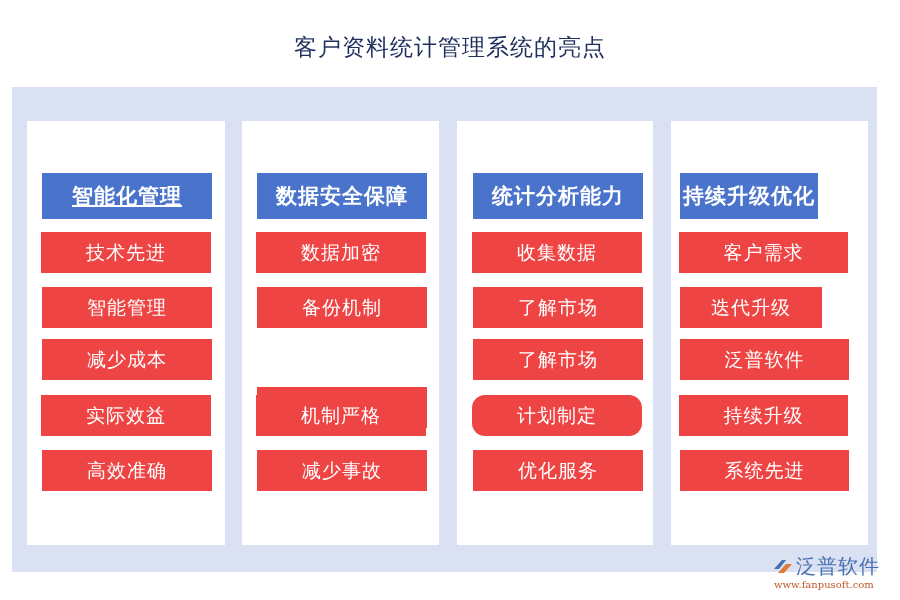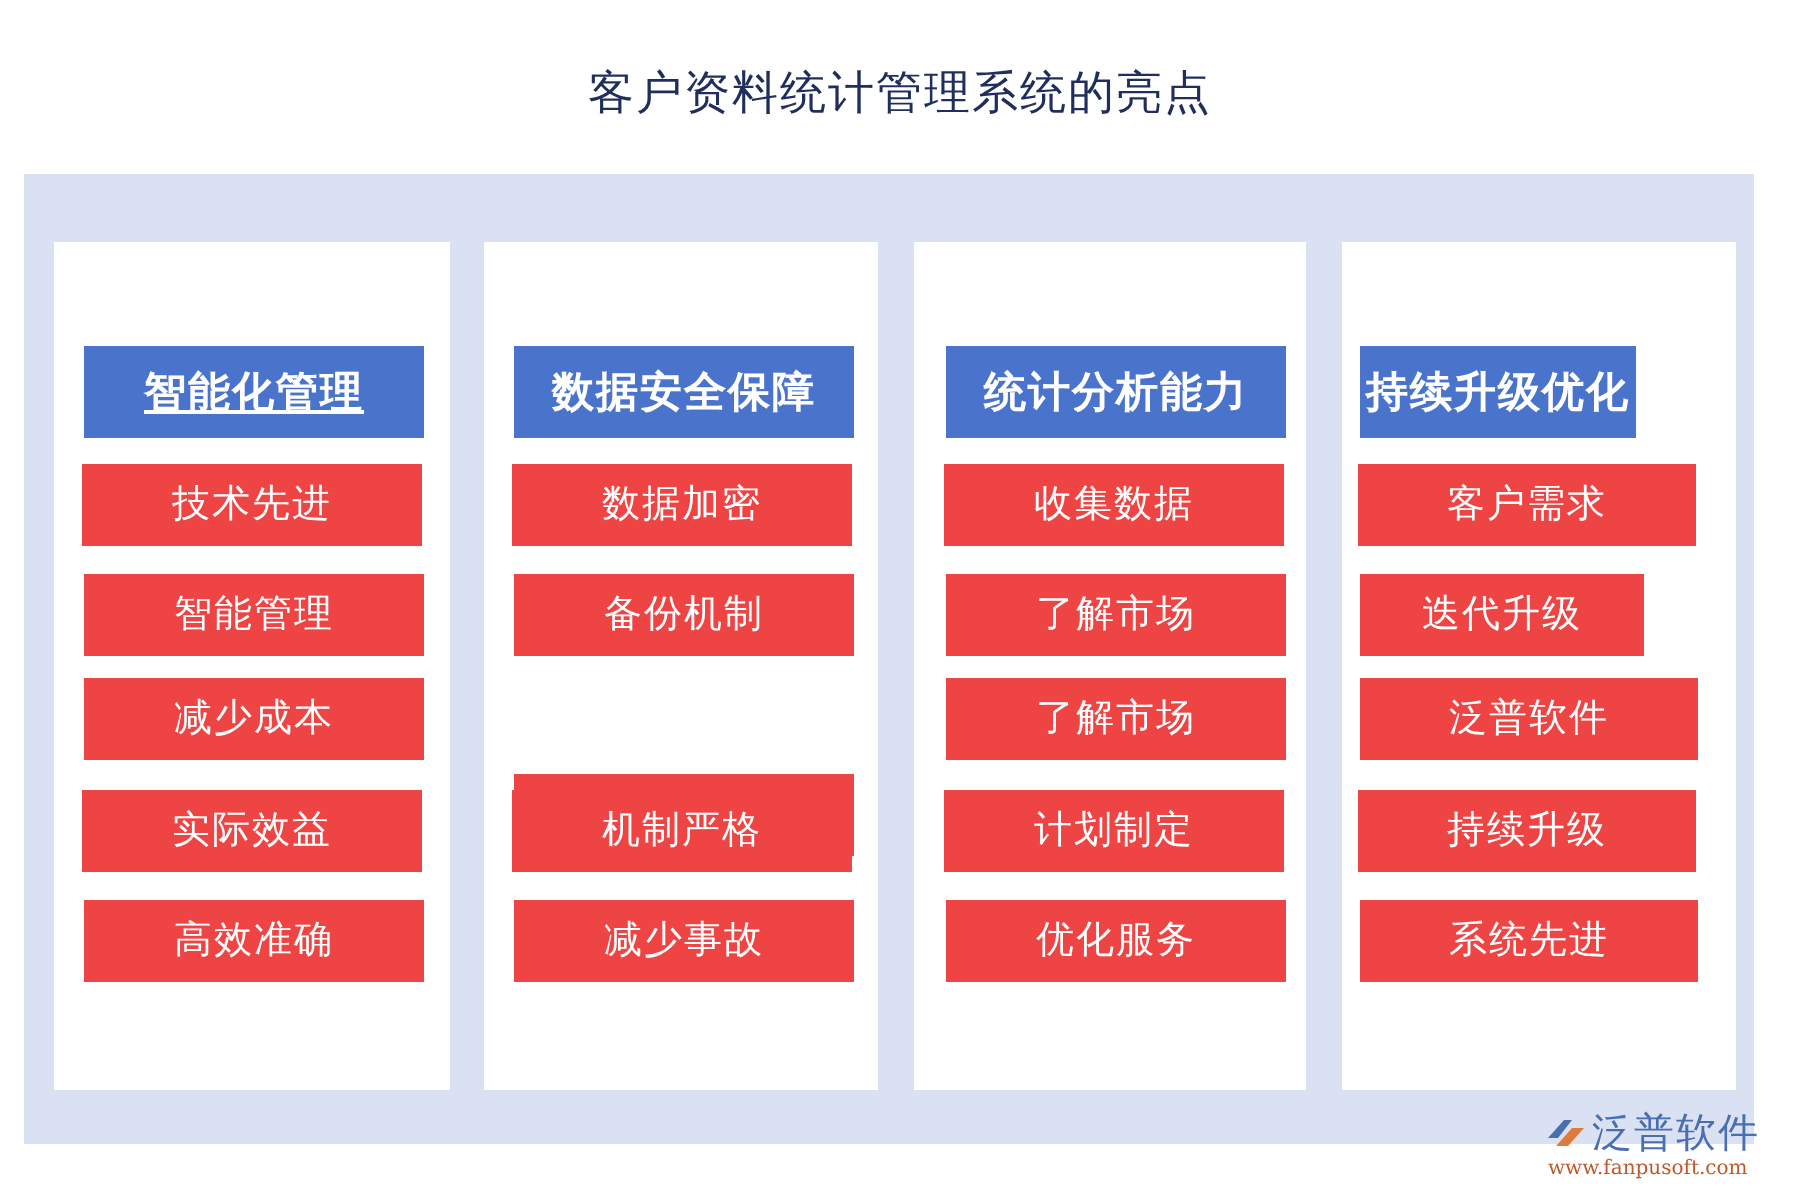--- a/index.html
+++ b/index.html
@@ -43,21 +43,21 @@
 <div class="item" style="left:257px;width:170px;top:287px;">备份机制</div>
 <div class="item" style="left:257px;width:170px;top:339px;margin-top:48px;">安全可靠</div>
 <div class="item" style="left:256px;width:170px;top:395px;">机制严格</div>
 <div class="item" style="left:257px;width:170px;top:450px;">减少事故</div>
 
 <div class="card" style="left:457px;width:196px;"></div>
 <div class="hdr" style="left:473px;width:170px;">统计分析能力</div>
 <div class="item" style="left:472px;width:170px;top:232px;">收集数据</div>
 <div class="item" style="left:473px;width:170px;top:287px;">了解市场</div>
 <div class="item" style="left:473px;width:170px;top:339px;">了解市场</div>
-<div class="item" style="left:472px;width:170px;top:395px;">计划制定</div>
+<div class="item" style="left:472px;width:170px;top:395px;border-radius:13px;">计划制定</div>
 <div class="item" style="left:473px;width:170px;top:450px;">优化服务</div>
 
 <div class="card" style="left:671px;width:197px;"></div>
 <div class="hdr" style="left:680px;width:138px;">持续升级优化</div>
 <div class="item" style="left:679px;width:169px;top:232px;">客户需求</div>
 <div class="item" style="left:680px;width:142px;top:287px;">迭代升级</div>
 <div class="item" style="left:680px;width:169px;top:339px;">泛普软件</div>
 <div class="item" style="left:679px;width:169px;top:395px;">持续升级</div>
 <div class="item" style="left:680px;width:169px;top:450px;">系统先进</div>
 

